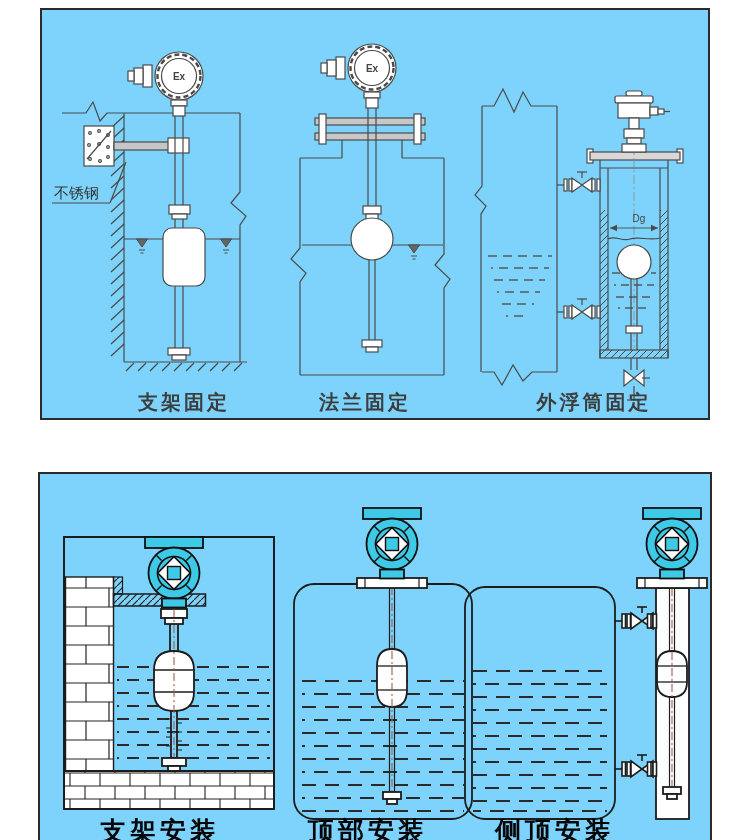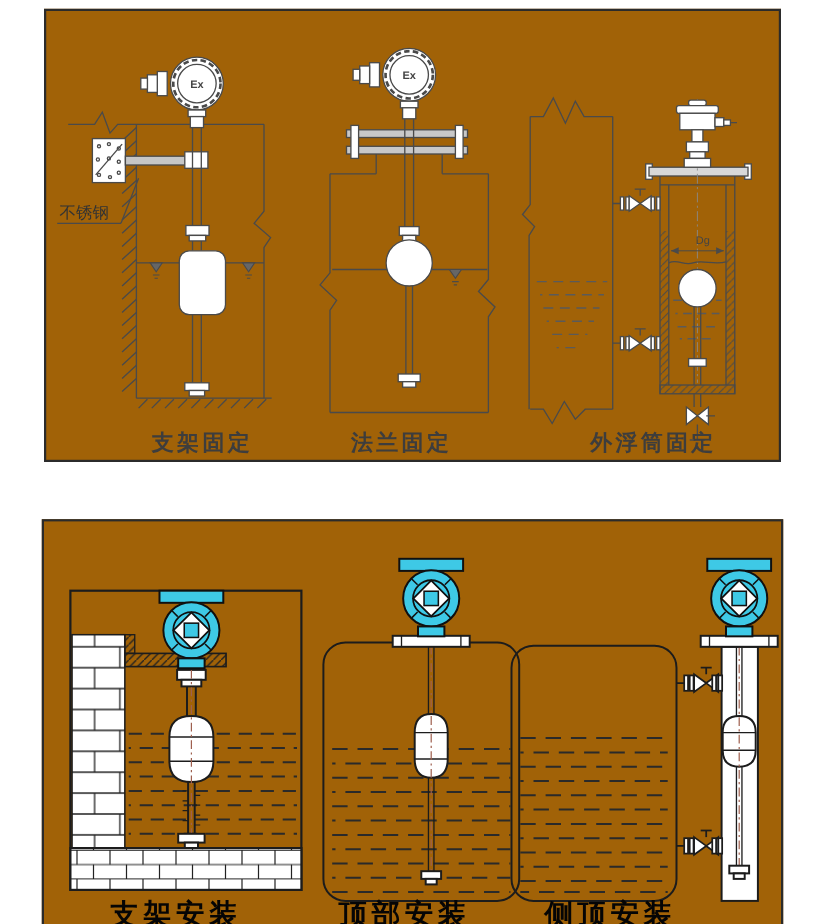--- a/index.html
+++ b/index.html
@@ -1,18 +1,18 @@
 <!DOCTYPE html>
 <html><head>
 <meta charset="utf-8">
 <style>
   html,body{margin:0;padding:0;}
   body{width:750px;height:840px;background:#ffffff;position:relative;
        font-family:"Liberation Sans","DejaVu Sans",sans-serif;}
-  .panel{position:absolute;border:2px solid #2b2b2b;background:#a16207;}
+  .panel{position:absolute;border:2px solid #2b2b2b;background:#7dd3fc;}
   #panel-top{left:40px;top:8px;width:666px;height:408px;}
   #panel-bottom{left:38px;top:472px;width:670px;height:378px;}
   .panel svg{position:absolute;left:0;top:0;width:100%;height:100%;}
   text{font-family:"Liberation Sans","DejaVu Sans",sans-serif;}
   .cap-top{font-size:20px;font-weight:600;fill:#3d3d3d;letter-spacing:3px;}
   .cap-bot{font-size:26px;font-weight:800;fill:#050505;letter-spacing:4px;}
   .ann{font-size:15px;fill:#333;}
   .exlbl{font-size:10px;font-weight:bold;fill:#444;}
   .dglbl{font-size:10px;fill:#444;}
 </style>

